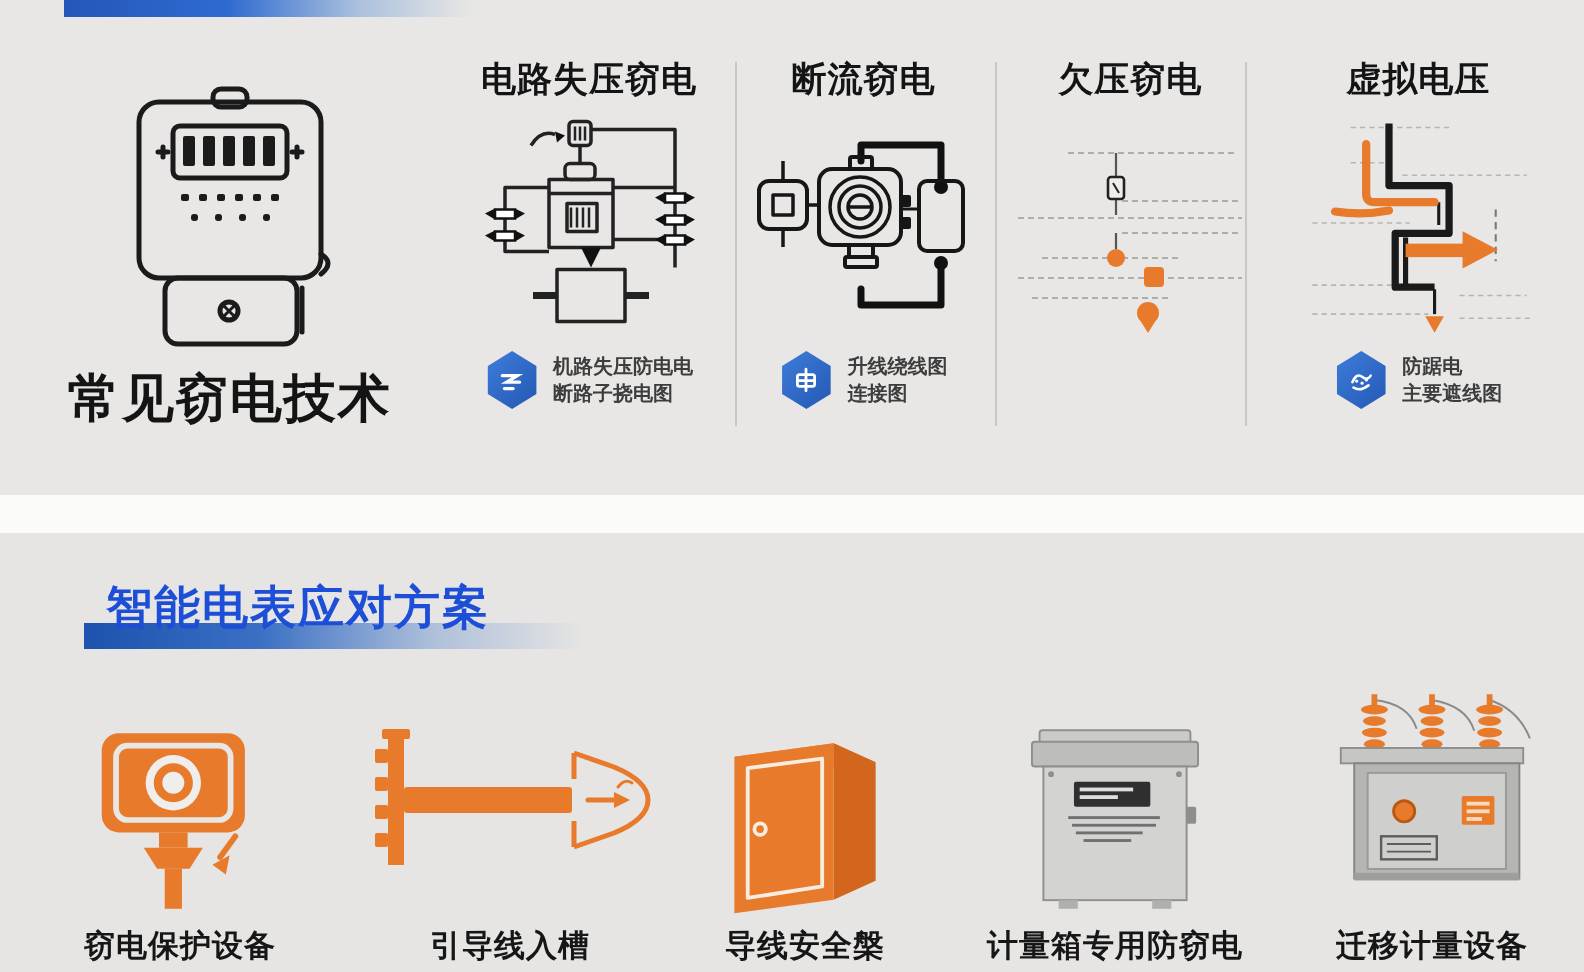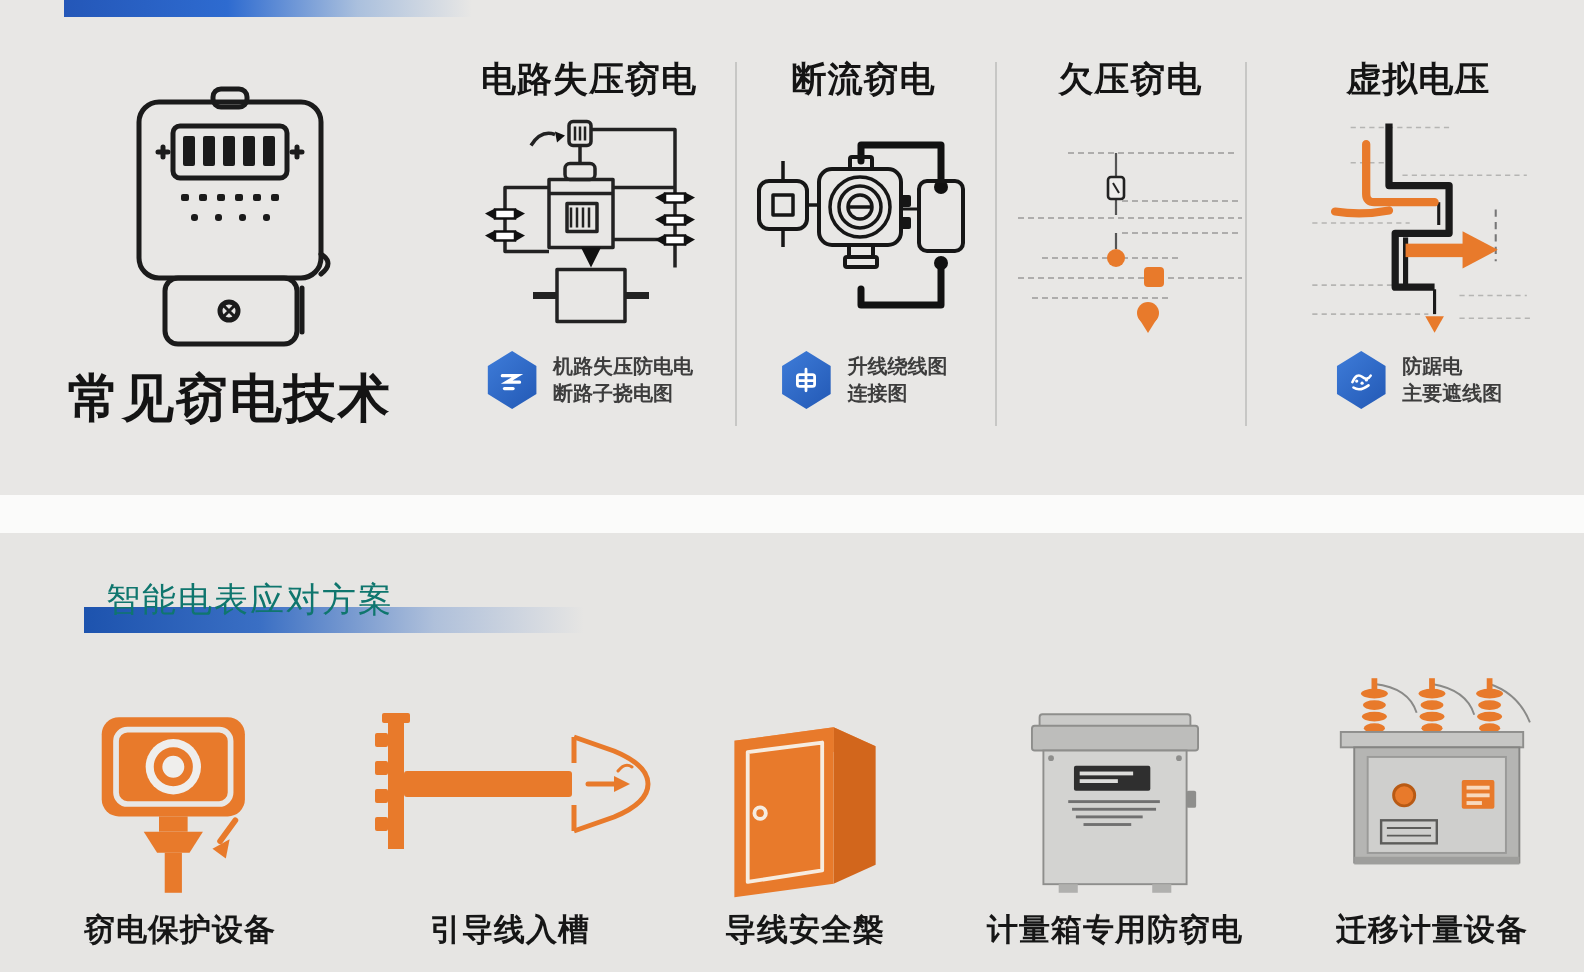--- a/index.html
+++ b/index.html
@@ -27,21 +27,21 @@
 
   .vdiv{position:absolute;top:62px;width:2px;height:364px;background:#c7c7c5;}
   .vdiv1{left:735px;} .vdiv2{left:995px;} .vdiv3{left:1245px;}
 
   
   .white-band{position:absolute;left:0;top:495px;width:1584px;height:38px;background:#fbfbfa;}
 
   
   .bottom-section{position:absolute;left:0;top:533px;width:1584px;height:439px;background:#e6e5e3;}
   .bottom-title-wrap{position:relative;margin:44px 0 0 106px;width:520px;}
-  .bottom-title{position:relative;z-index:2;font-size:34px;font-weight:normal;color:#0f766e;letter-spacing:2px;}
+  .bottom-title{position:relative;z-index:2;font-size:46px;font-weight:bold;color:#1d4ed8;letter-spacing:2px;}
   .title-underline{position:relative;z-index:1;margin:-16px 0 0 -22px;width:500px;height:26px;
     background:linear-gradient(to right,#1d53ae 0%,#3a6fc4 35%,rgba(120,155,210,.5) 70%,rgba(230,229,227,0) 100%);}
 
   .items-row{display:flex;align-items:flex-end;margin-top:18px;}
   .solution-item{display:flex;flex-direction:column;align-items:center;justify-content:flex-end;height:300px;box-sizing:border-box;}
   .it-1{width:360px;} .it-2{width:300px;gap:24px;} .it-3{width:290px;} .it-4{width:330px;} .it-5{width:304px;}
   .item-label{font-size:31px;font-weight:bold;color:#161616;letter-spacing:1px;white-space:nowrap;}
 </style>
 </head>
 <body>

